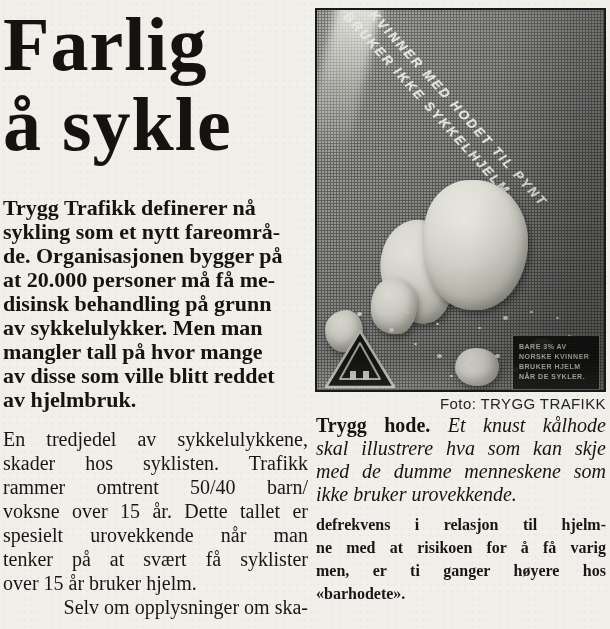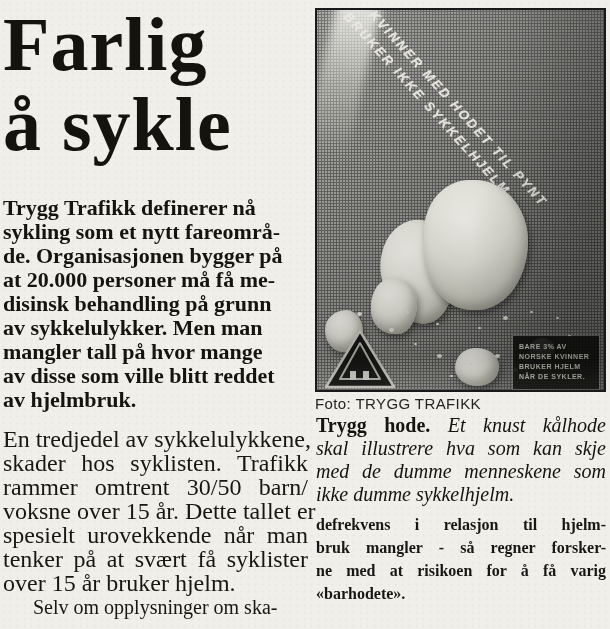--- a/index.html
+++ b/index.html
@@ -16,24 +16,24 @@
   .left-col{position:absolute;left:3px;top:4px;width:305px;}
   .headline{
     margin:0;font-family:"Liberation Serif",serif;font-weight:bold;
     font-size:76px;line-height:80px;letter-spacing:1px;color:#14130f;
     white-space:pre;
   }
   .lead{
     margin-top:32px;font-weight:bold;font-size:22px;line-height:24px;
     white-space:pre;color:#15140f;
   }
-  .body-para{margin-top:15px;font-size:24px;line-height:24px;width:305px;}
+  .body-para{margin-top:15px;font-size:20px;line-height:24px;width:305px;}
   .justify-lines > div{white-space:nowrap;text-align:justify;text-align-last:justify;}
   .justify-lines > div:last-child{text-align-last:left;}
-  .indent-line{font-size:20px;line-height:24px;text-indent:30px;white-space:nowrap;}
+  .indent-line{font-size:20px;line-height:24px;text-indent:30px;white-space:nowrap;text-align:right;}
   
   .photo{
     position:absolute;left:315px;top:8px;width:287px;height:380px;
     border:2px solid #191919;overflow:hidden;
     background-color:#7d7d7d;
     background-image:
       radial-gradient(rgba(25,25,25,0.42) 1px, transparent 1.25px),
       radial-gradient(rgba(235,235,230,0.16) 1px, transparent 1.25px),
       linear-gradient(100deg,#9c9c99 0%,#8a8a87 28%,#7a7a77 55%,#6d6d6b 80%,#646462 100%);
     background-size:3px 3px,3px 3px,100% 100%;
@@ -83,21 +83,21 @@
   }
   .badge > div{white-space:nowrap;}
   .photo-shade{
     position:absolute;left:0;top:0;right:0;bottom:0;pointer-events:none;
     background:
       linear-gradient(100deg, rgba(0,0,0,0) 55%, rgba(0,0,0,0.17) 88%),
       linear-gradient(to bottom, rgba(255,255,255,0.07), rgba(0,0,0,0.02) 40%, rgba(0,0,0,0.16) 92%, rgba(120,120,115,0.1));
   }
   
   .credit{
-    position:absolute;left:315px;top:395px;width:291px;text-align:left;
+    position:absolute;left:315px;top:395px;width:291px;text-align:right;
     font-family:"Liberation Sans",sans-serif;font-size:15px;letter-spacing:0.4px;color:#242424;
   }
   .caption{position:absolute;left:316px;top:414px;width:290px;font-size:20px;line-height:23px;color:#15140f;}
   .cap-line1{white-space:nowrap;text-align:justify;text-align-last:justify;}
   .cap-bold{font-weight:bold;font-style:normal;}
   .cap-italic, .caption-lines > div{font-style:italic;}
   .bottom-para{position:absolute;left:316px;top:513px;width:290px;font-size:16px;line-height:23px;color:#181715;font-weight:bold;}
 </style>
 </head>
 <body>
@@ -112,21 +112,21 @@
 de. Organisasjonen bygger på
 at 20.000 personer må få me-
 disinsk behandling på grunn
 av sykkelulykker. Men man
 mangler tall på hvor mange
 av disse som ville blitt reddet
 av hjelmbruk.</div>
     <div class="body-para justify-lines">
         <div>En tredjedel av sykkelulykkene,</div>
         <div>skader hos syklisten. Trafikk</div>
-        <div>rammer omtrent 30/50 barn/</div>
+        <div>rammer omtrent 50/40 barn/</div>
         <div>voksne over 15 år. Dette tallet er</div>
         <div>spesielt urovekkende når man</div>
         <div>tenker på at svært få syklister</div>
         <div>over 15 år bruker hjelm.</div>
       </div>
     <div class="indent-line">Selv om opplysninger om ska-</div>
   </div>
 
   <figure class="photo" style="margin:0;">
     <div class="streak"></div>
@@ -156,24 +156,24 @@
     <div class="photo-shade"></div>
   </figure>
 
   <div class="credit">Foto: TRYGG TRAFIKK</div>
 
   <div class="caption">
     <div class="cap-line1"><span class="cap-bold">Trygg hode.</span> <span class="cap-italic">Et knust kålhode</span></div>
     <div class="caption-lines justify-lines">
         <div>skal illustrere hva som kan skje</div>
         <div>med de dumme menneskene som</div>
-        <div>ikke dumme sykkelhjelm.</div>
+        <div>ikke bruker urovekkende.</div>
       </div>
   </div>
 
   <div class="bottom-para justify-lines">
       <div>defrekvens i relasjon til hjelm-</div>
-      <div>bruk mangler - så regner forsker-</div>
       <div>ne med at risikoen for å få varig</div>
+      <div>men, er ti ganger høyere hos</div>
       <div>«barhodete».</div>
     </div>
 
 </div>
 
 </body></html>

